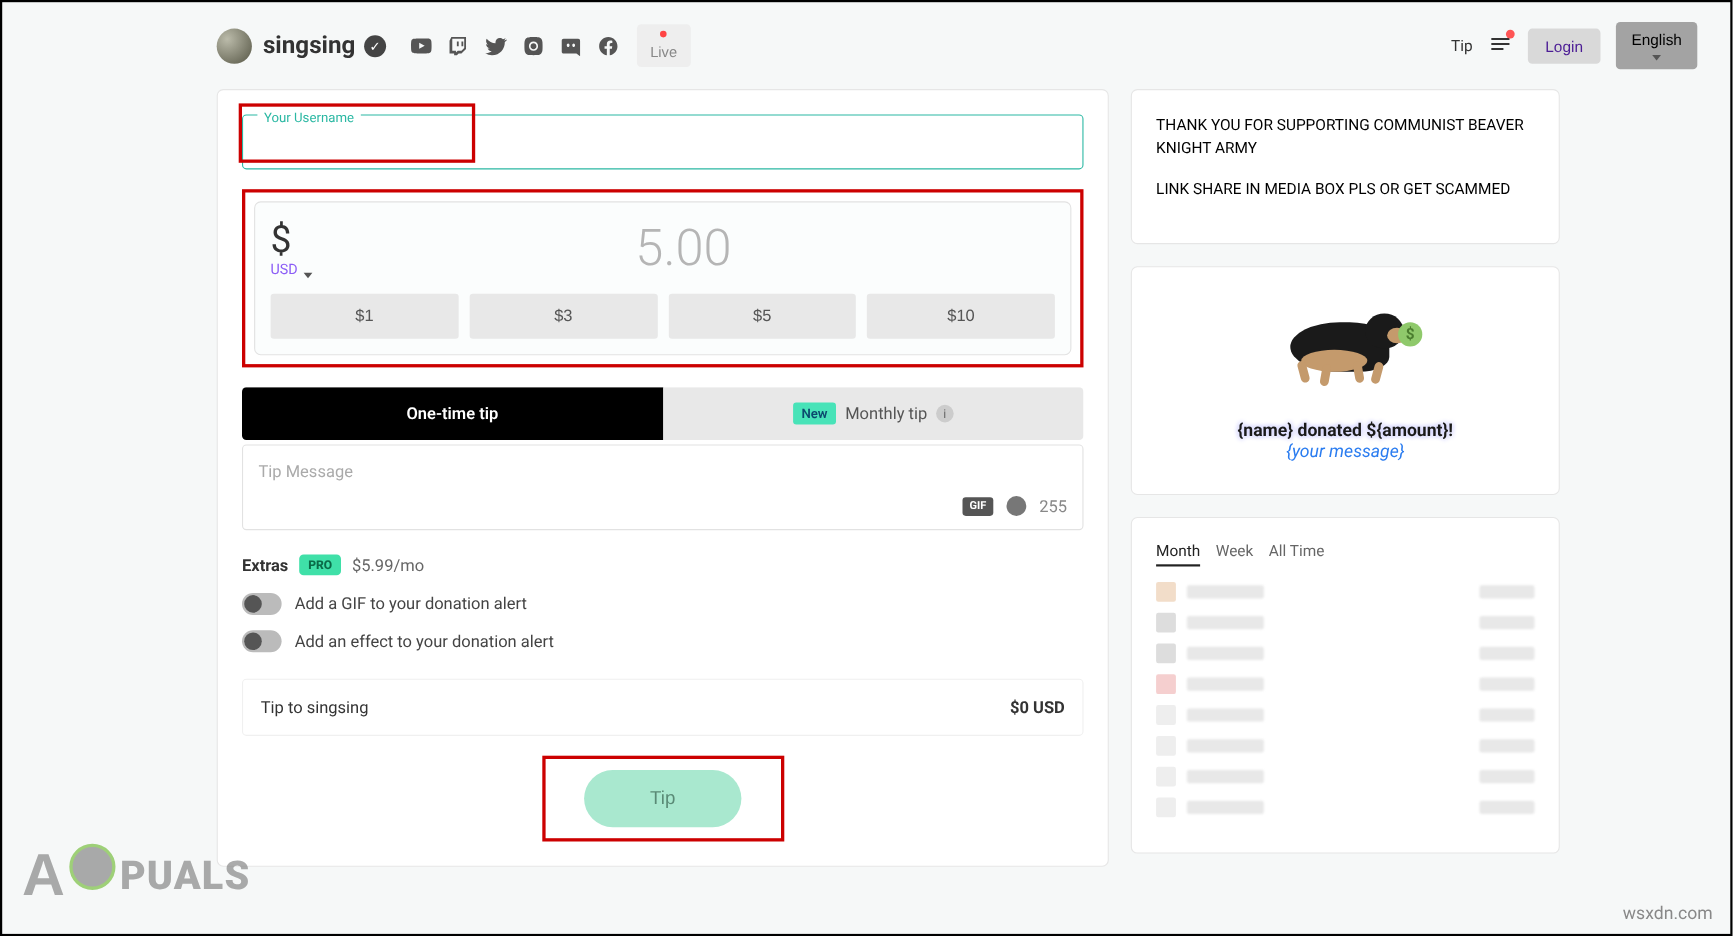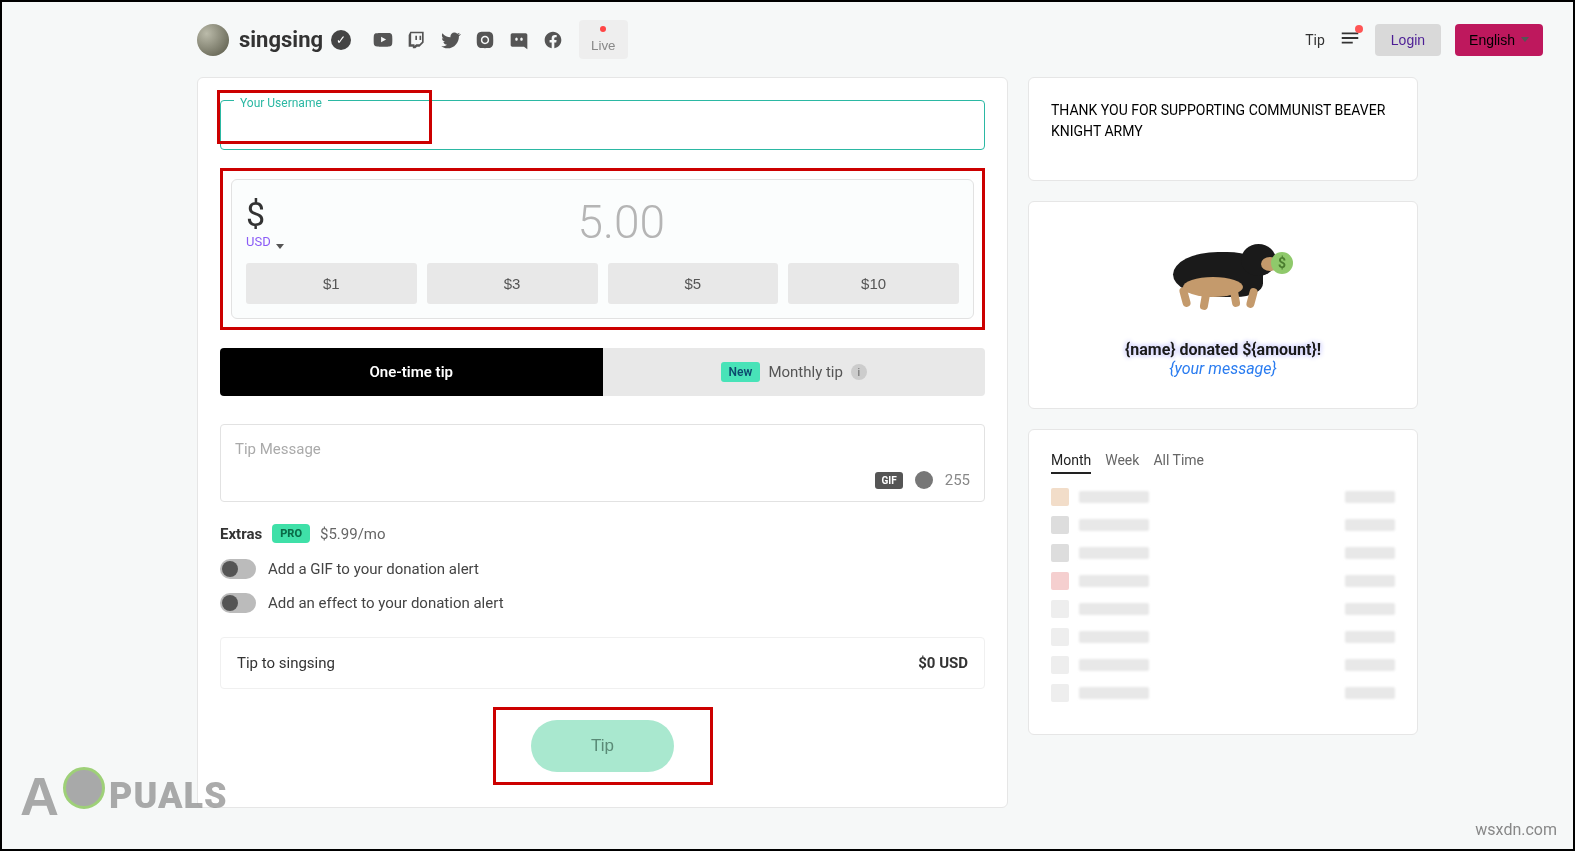--- a/index.html
+++ b/index.html
@@ -12,21 +12,21 @@
   .social-icon { width: 20px; height: 20px; color: #555; display:flex;align-items:center;justify-content:center; cursor:pointer;}
   .social-icon svg { width:20px; height:20px; fill:#555;}
   .live-btn { background: #eee; border: none; padding: 6px 12px; border-radius: 4px; margin-left: 16px; color:#888; display:flex;align-items:center;gap:6px;cursor:pointer;flex-direction:column;}
   .live-dot{width:6px;height:6px;border-radius:50%;background:#f44;}
   .header-right { margin-left: auto; display: flex; align-items: center; gap: 14px; }
   .tip-link { color: #333; font-size:14px; cursor:pointer;}
   .menu-icon { position:relative; cursor:pointer;}
   .menu-icon svg{width:22px;height:22px;fill:#333;}
   .menu-dot{position:absolute;top:-2px;right:-2px;width:8px;height:8px;background:#f55;border-radius:50%;}
   .login-btn { background: #d9d9d9; border:none; padding:8px 16px; border-radius:4px; font-size:14px; color:#4c1d95;cursor:pointer;}
-  .lang-btn { background: #be185d; border:none; padding:8px 14px; border-radius:4px; font-size:14px; display:flex;align-items:center;gap:6px;cursor:pointer;}
+  .lang-btn { background: #a3a3a3; border:none; padding:8px 14px; border-radius:4px; font-size:14px; display:flex;align-items:center;gap:6px;cursor:pointer;flex-direction:column;}
   .caret-down{width:0;height:0;border-left:4px solid transparent;border-right:4px solid transparent;border-top:5px solid #555;}
   .container { display: flex; gap: 20px; padding: 0 155px 0 195px; }
   .main-card { flex: 1; background: #fff; border: 1px solid #e6e6e6; border-radius: 6px; padding: 22px; }
   .side-col { width: 390px; display:flex; flex-direction:column; gap:20px; }
   .side-card { background: #fff; border: 1px solid #e6e6e6; border-radius: 6px; padding: 22px; }
   .side-card.thankyou { font-size:14px; line-height:1.5; color:#000000;}
   .thankyou p { margin-bottom:16px;}
   .alert-preview{text-align:center;padding:20px 22px 30px;}
   .dog-donate{width:120px;height:90px;margin:10px auto 18px;position:relative;}
   .dog-body{position:absolute;width:90px;height:45px;background:#1a1a1a;border-radius:50% 40% 30% 50%;top:20px;left:10px;}
@@ -56,21 +56,21 @@
   .username-redbox{position:absolute;top:-10px;left:-3px;width:215px;height:54px;border:3px solid #cc0000;pointer-events:none;}
   .amount-section{border:3px solid #cc0000;padding:8px;margin-bottom:18px;}
   .amount-inner{border:1px solid #e2e2e2;border-radius:6px;background:#fbfdfd;padding:14px;position:relative;}
   .amount-top{display:flex;align-items:center;}
   .currency-block{text-align:left;}
   .dollar{font-size:34px;font-weight:400;color:#333;}
   .currency-code{font-size:13px;color:#8b5cf6;display:flex;align-items:flex-end;gap:5px;cursor:pointer;}
   .amount-display{flex:1;text-align:center;font-size:46px;color:#b5b5b5;font-weight:300;}
   .preset-row{display:flex;gap:10px;margin-top:14px;}
   .preset{flex:1;background:#e8e8e8;border:none;padding:12px;font-size:15px;color:#555;border-radius:3px;cursor:pointer;}
-  .tip-type-row{display:flex;margin-bottom:28px;border-radius:4px;overflow:hidden;}
+  .tip-type-row{display:flex;margin-bottom:4px;border-radius:4px;overflow:hidden;}
   .tip-type{flex:1;padding:14px;text-align:center;font-size:15px;cursor:pointer;display:flex;align-items:center;justify-content:center;gap:8px;}
   .tip-type.active{background:#000;color:#fff;font-weight:600;}
   .tip-type.inactive{background:#e8e8e8;color:#555;}
   .new-badge{background:#48e3b8;color:#0c4a6e;font-size:12px;padding:3px 8px;border-radius:3px;font-weight:600;}
   .info-icon{width:16px;height:16px;border-radius:50%;background:#ccc;color:#666;font-size:11px;display:flex;align-items:center;justify-content:center;}
   .msg-box{border:1px solid #e2e2e2;border-radius:4px;padding:14px;position:relative;margin-bottom:22px;min-height:78px;}
   .msg-placeholder{color:#aaa;font-size:15px;}
   .msg-icons{position:absolute;right:14px;bottom:12px;display:flex;align-items:center;gap:12px;color:#888;}
   .gif-badge{background:#555;color:#fff;font-size:10px;font-weight:700;padding:3px 6px;border-radius:3px;}
   .emoji-icon{width:18px;height:18px;border-radius:50%;background:#777;}
@@ -217,20 +217,21 @@
     </div>
 
     <div class="tip-btn-wrap">
       <button class="tip-btn">Tip</button>
     </div>
   </div>
 
   <div class="side-col">
     <div class="side-card thankyou">
       <p>THANK YOU FOR SUPPORTING COMMUNIST BEAVER KNIGHT ARMY</p>
+      <p>LINK SHARE IN MEDIA BOX PLS OR GET SCAMMED</p>
     </div>
     <div class="side-card alert-preview">
       <div class="dog-donate">
         <div class="dog-body"></div>
           <div class="dog-belly"></div>
           <div class="dog-head"></div>
           <div class="dog-snout"></div>
         <div class="money-bag">$</div>
         <div class="dog-leg leg1"></div>
           <div class="dog-leg leg2"></div>

